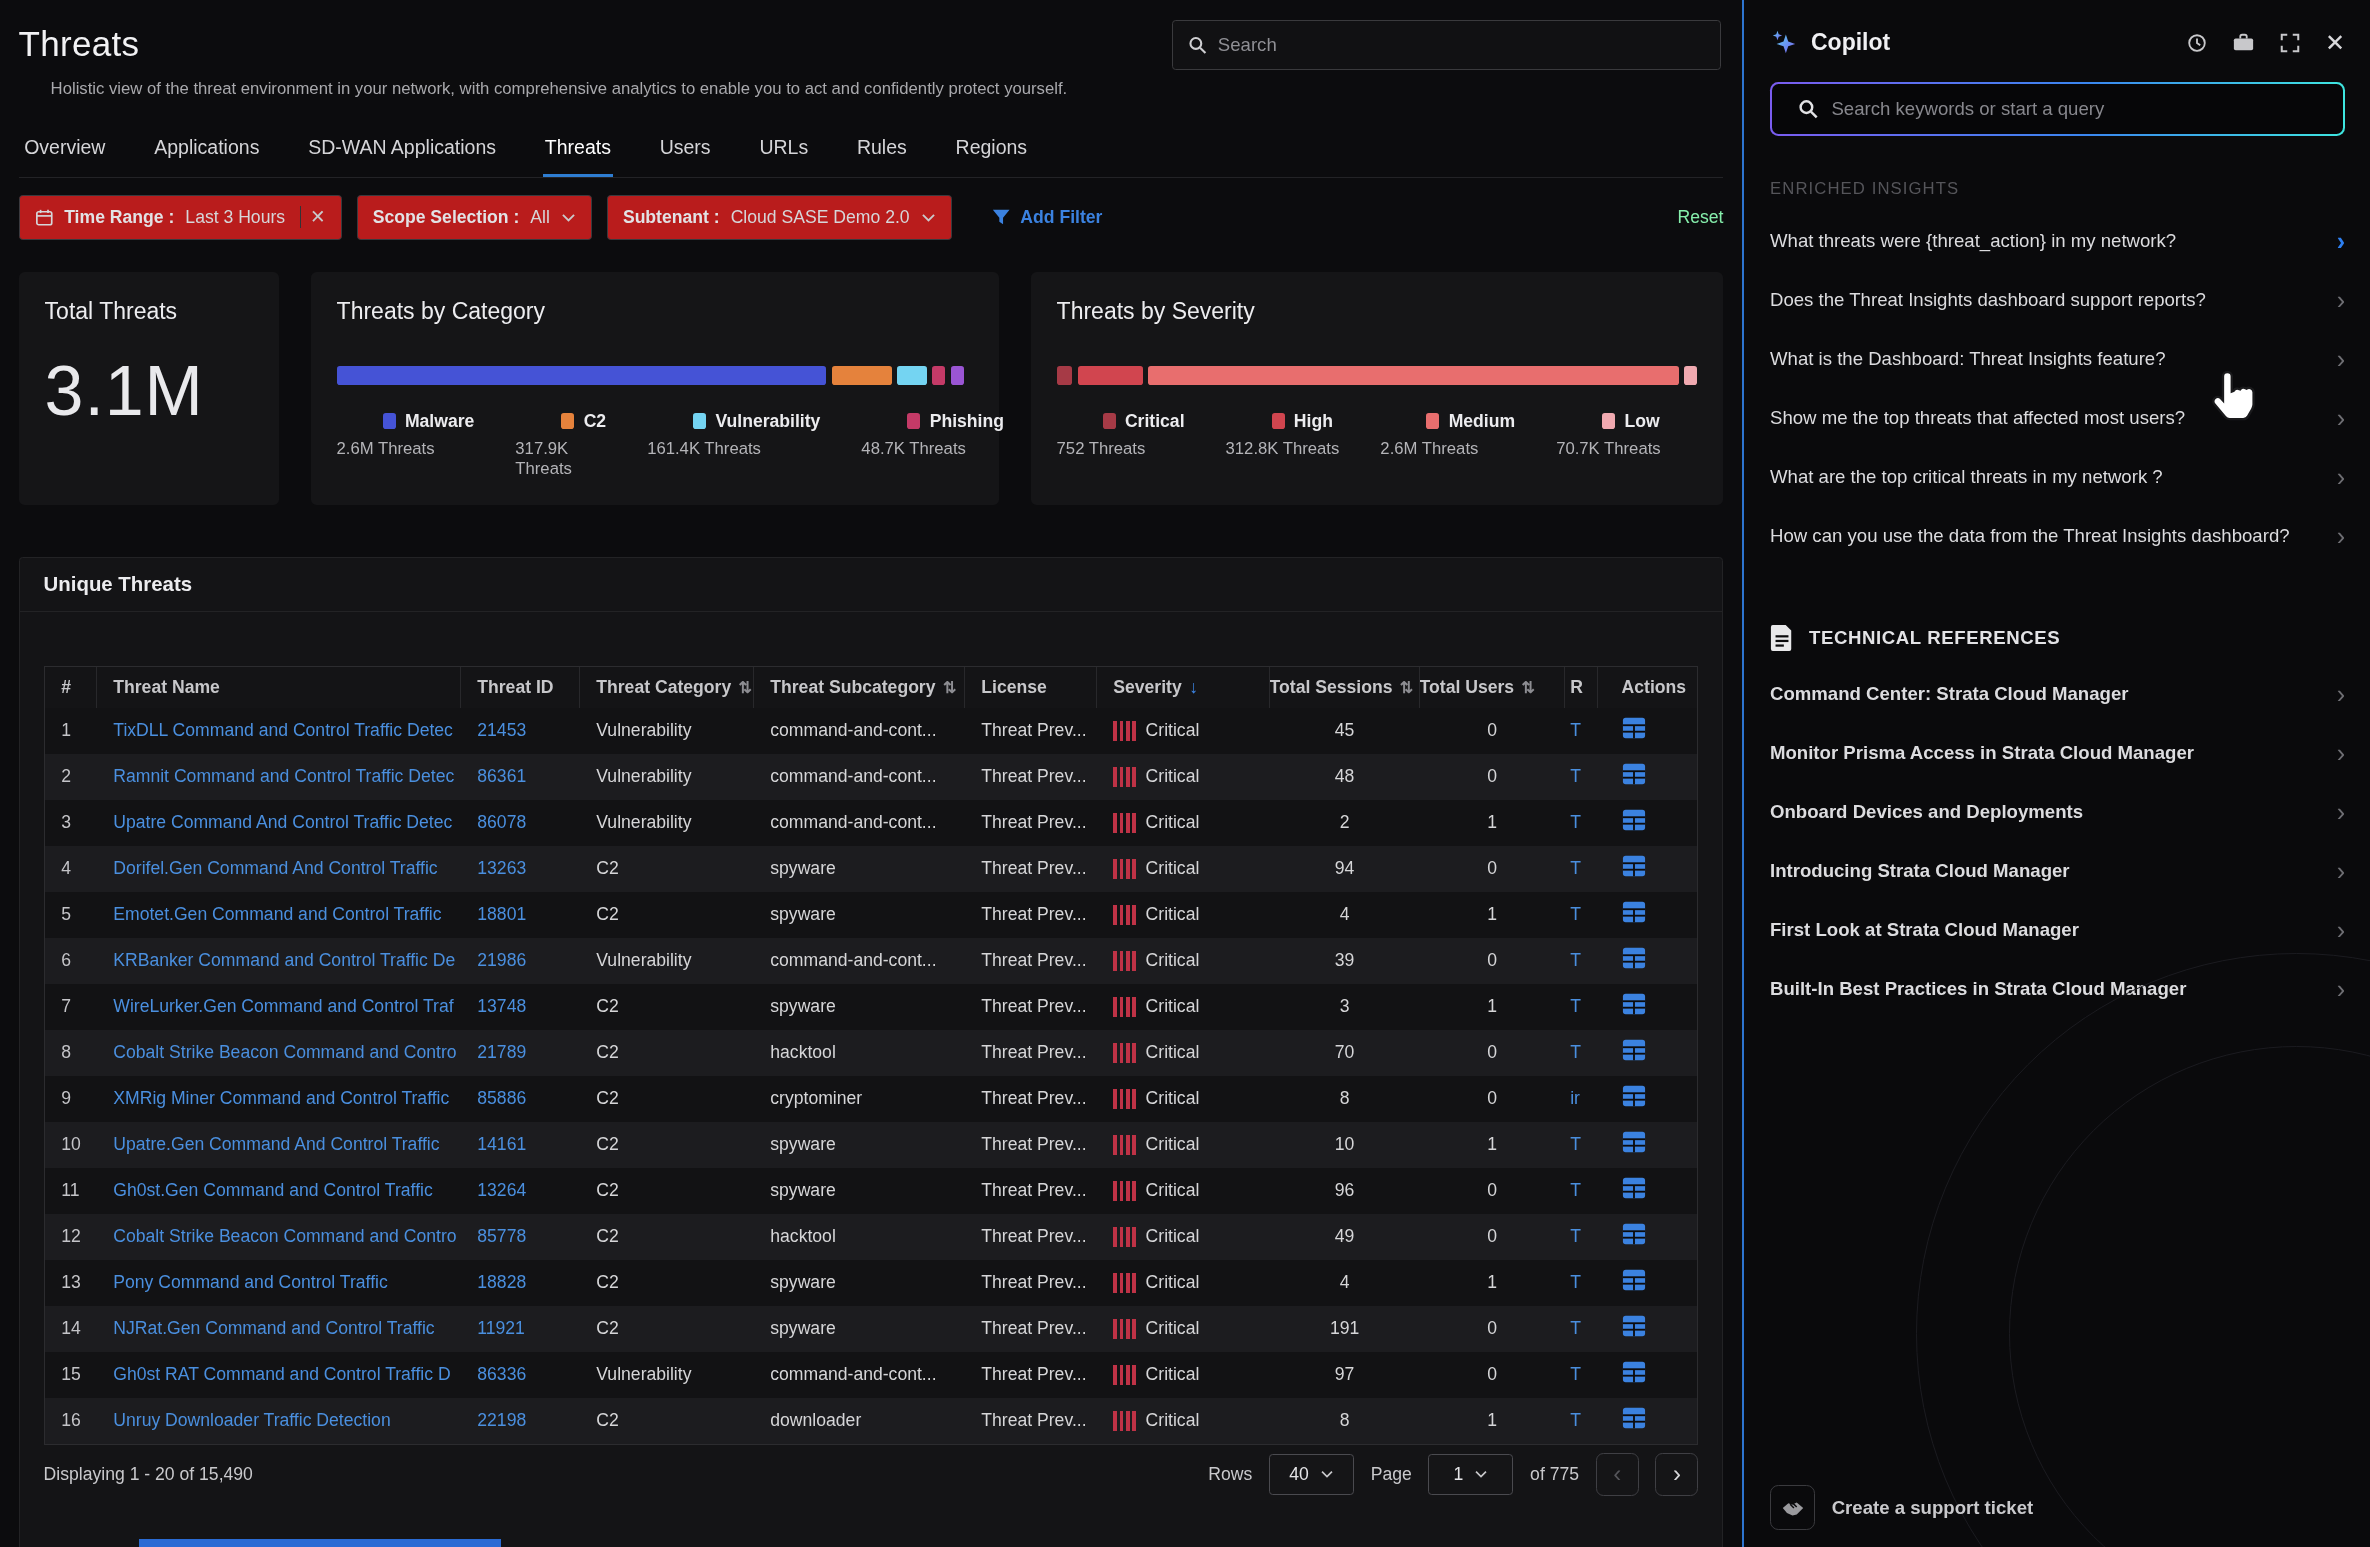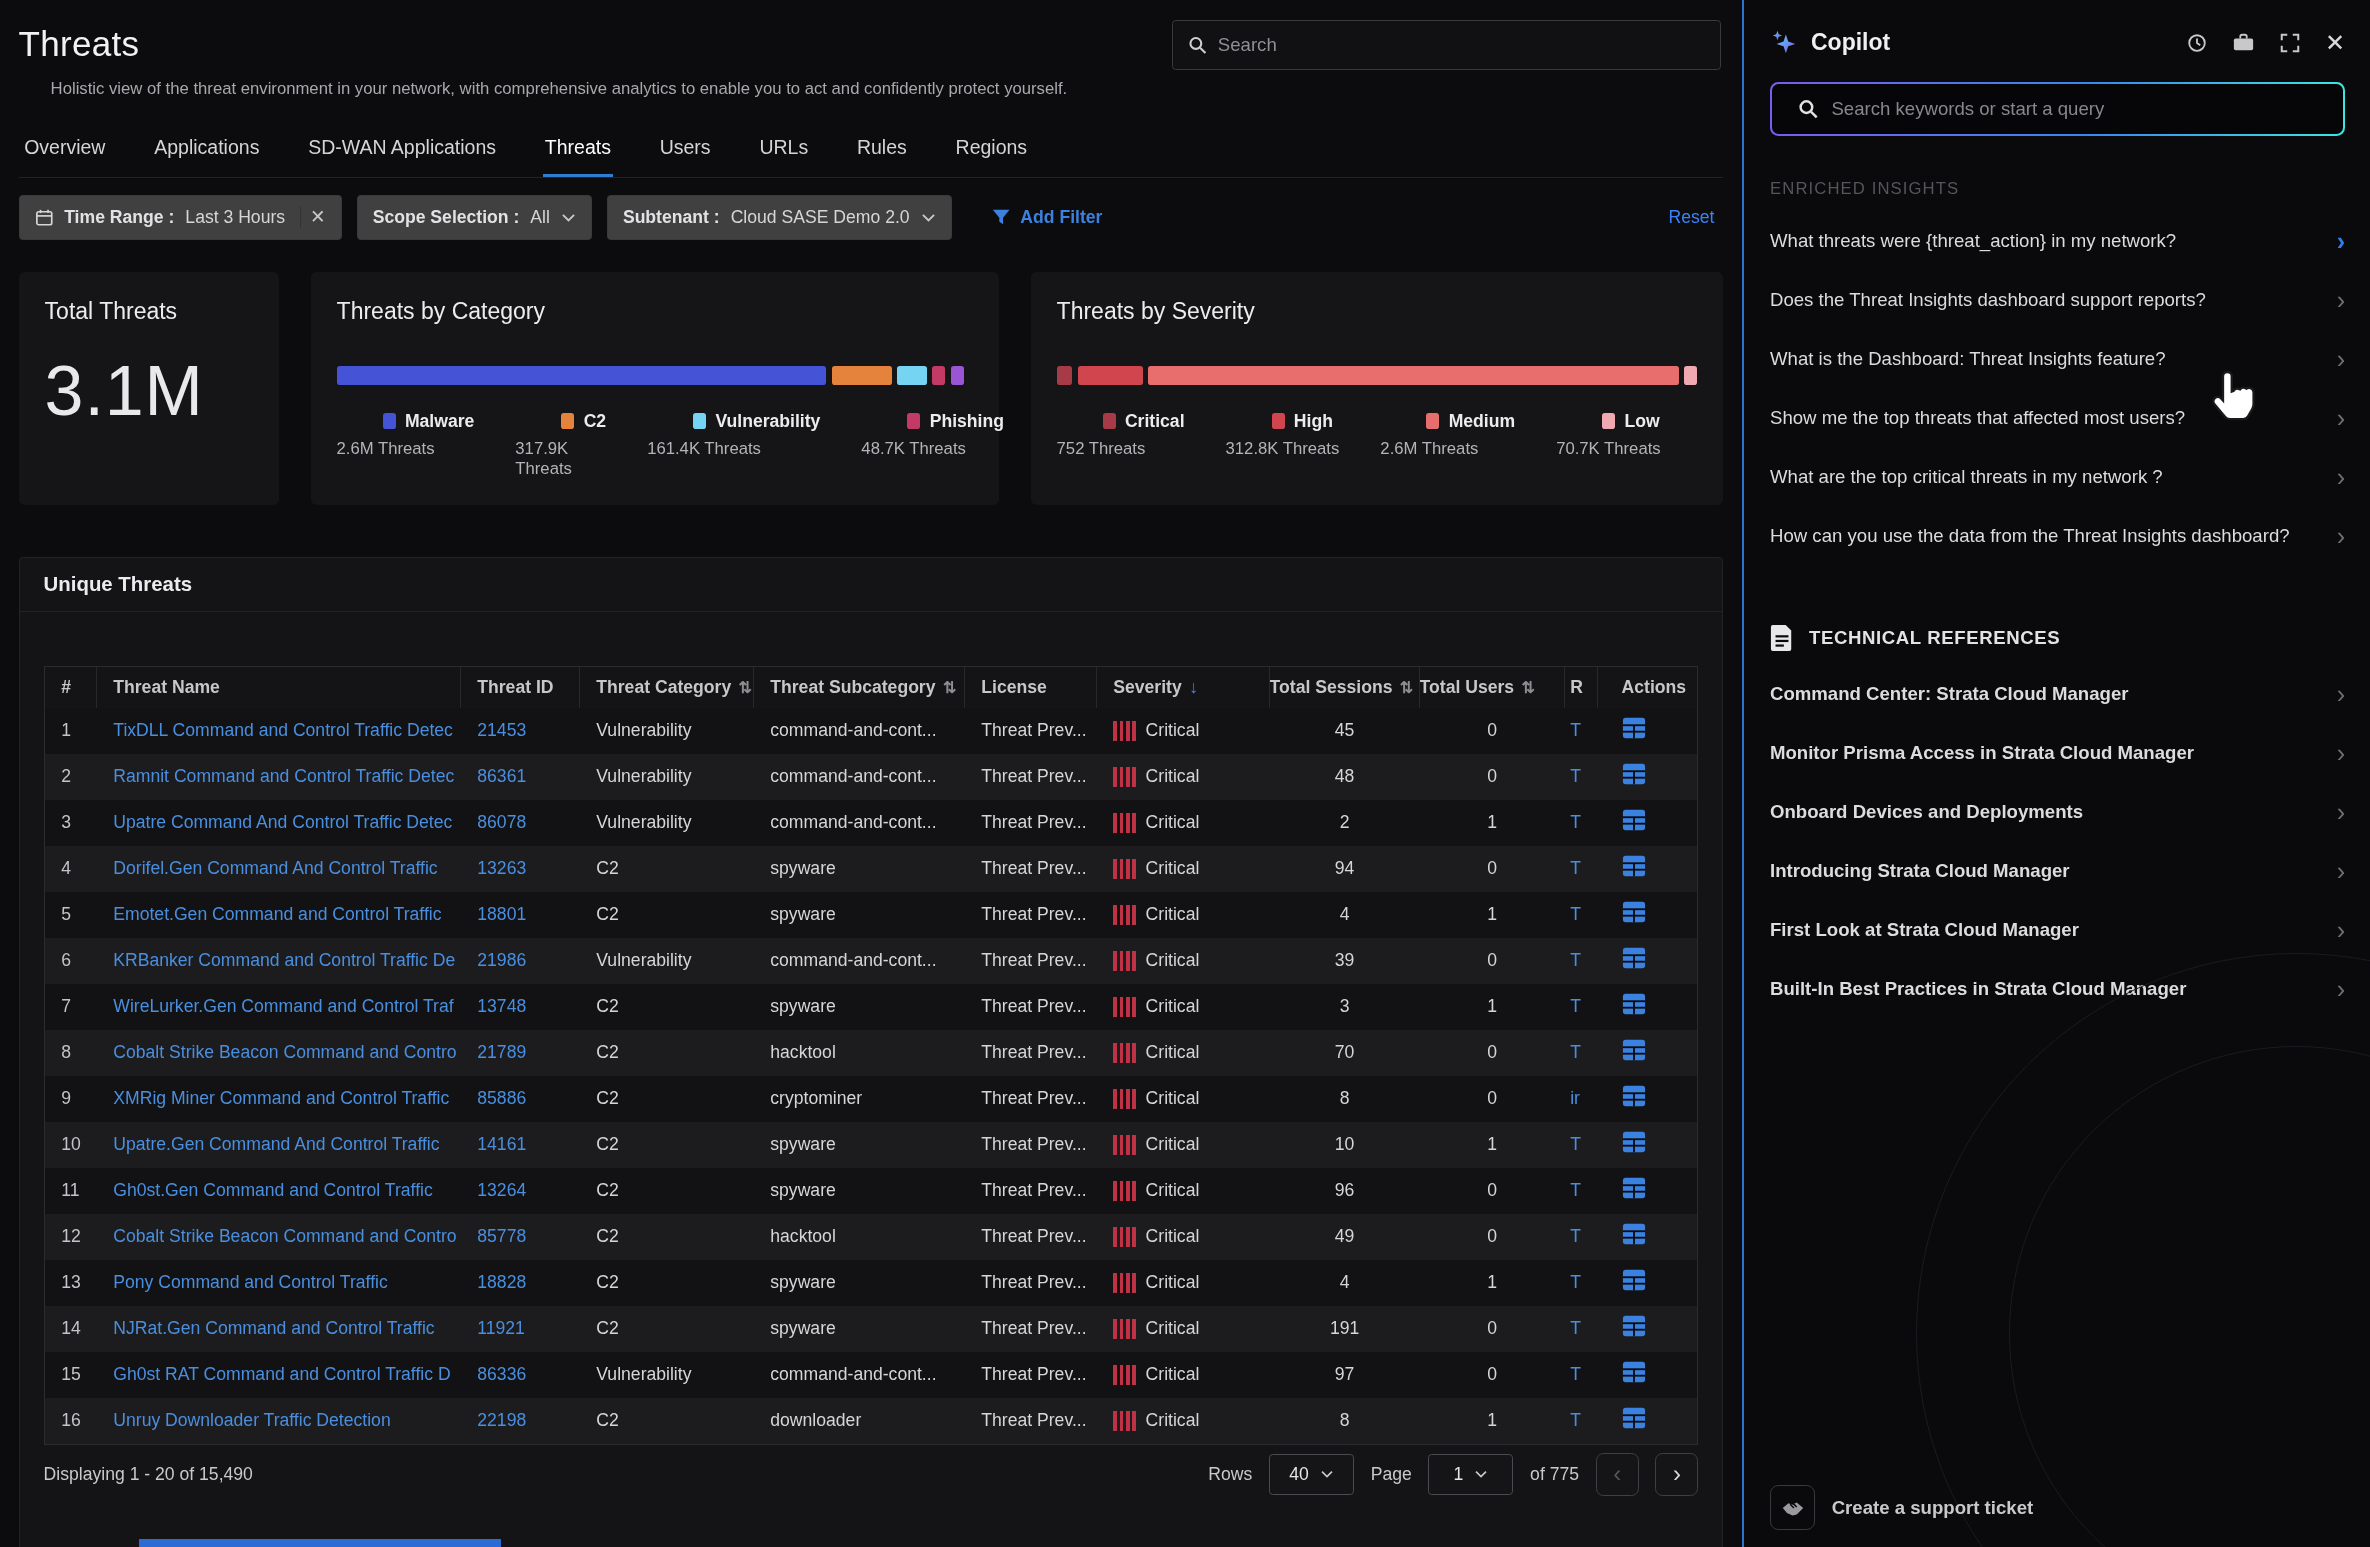--- a/index.html
+++ b/index.html
@@ -24,28 +24,28 @@
     font-size:18.6px; font-family:"Liberation Sans",sans-serif; width:100%;
   }
   .top-search input::placeholder { color:#8f8f94; }
 
   .tab-bar { display:flex; gap:45px; margin-top:28px; border-bottom:0.9px solid #232326; padding:0 3.7px; }
   .tab { font-size:19.5px; color:#d5d5d8; padding:9.3px 1.9px 15px; cursor:pointer; border-bottom:3.7px solid transparent; }
   .tab.active { color:#ffffff; border-bottom-color:#2e7dd1; }
 
   .filter-row { display:flex; align-items:center; margin-top:16.7px; gap:15px; position:relative; }
   .chip {
-    height:45px; background:#404040; border:0.9px solid #3a3a3e; border-radius:3.7px;
+    height:45px; background:#b91c1c; border:0.9px solid #3a3a3e; border-radius:3.7px;
     display:flex; align-items:center; gap:11px; padding:0 15px; font-size:17.6px; color:#e2e2e5;
   }
   .chip .lbl { font-weight:700; }
   .chip .val { color:#d6d6d9; }
   .chip .x { color:#c9c9cc; font-size:18.6px; padding-left:9.3px; border-left:0.9px solid #333336; margin-left:3.7px; cursor:pointer; }
   .add-filter { display:flex; align-items:center; gap:9.3px; margin-left:24px; color:#3b82e0; font-size:17.6px; font-weight:700; cursor:pointer; }
-  .reset { position:absolute; right:9px; color:#3b82f6; font-size:17.6px; cursor:pointer; }
+  .reset { position:absolute; right:0; color:#86efac; font-size:17.6px; cursor:pointer; }
 
   .cards { display:flex; gap:32px; margin-top:32px; }
   .card { background:#151517; border-radius:5.6px; padding:26px; }
   .card-title { font-size:23px; color:#ededf0; font-weight:400; }
   .card-total { width:260px; }
   .big-num { font-size:70px; font-weight:300; color:#e9e9ec; margin-top:26px; letter-spacing:0.9px; }
   .card-cat { width:688px; }
   .card-sev { flex:1; }
   .dist-bar { display:flex; gap:5.6px; margin-top:41px; height:18.6px; }
   .seg { border-radius:2.8px; min-width:13px; height:18.6px; }

